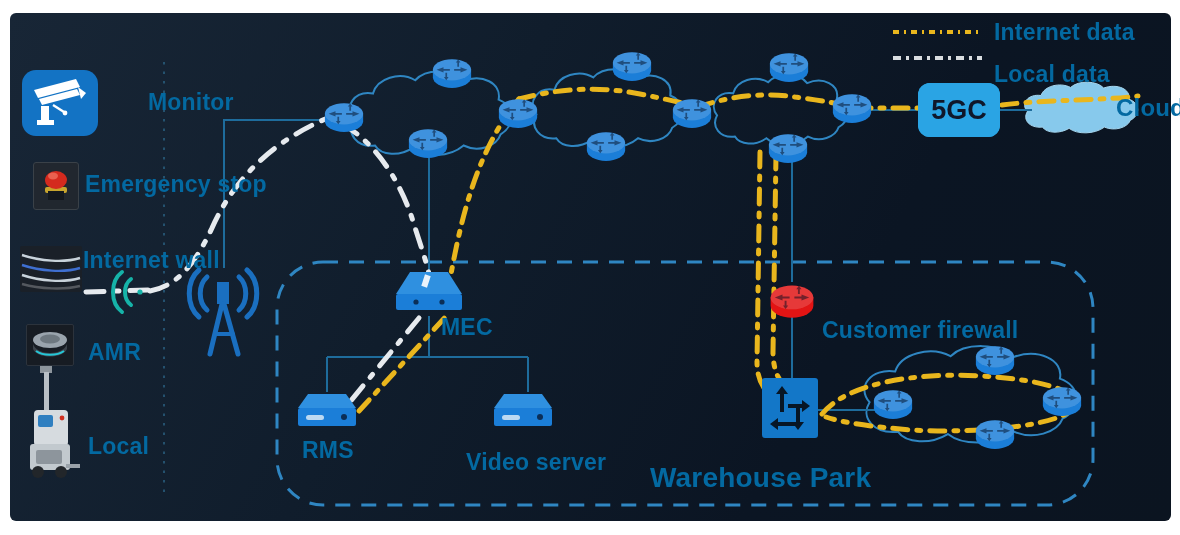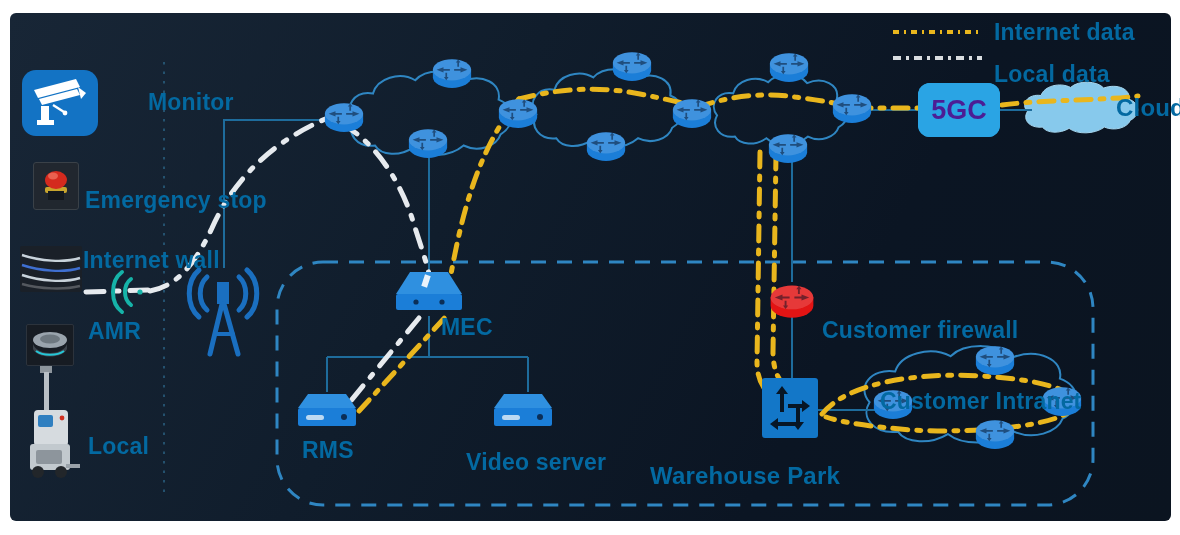--- a/index.html
+++ b/index.html
@@ -11,23 +11,23 @@
   .lbl{position:absolute;font-weight:bold;font-size:23px;color:#0369a1;white-space:nowrap;letter-spacing:.2px;}
   .icon-box{position:absolute;}
   .cloud-outline{fill:none;stroke:#2f86c2;stroke-width:2;vector-effect:non-scaling-stroke;}
   .cloud-filled{fill:#87c9ec;stroke:#a5d6ef;stroke-width:1;vector-effect:non-scaling-stroke;}
   .solid-line{stroke:#1e6c9c;stroke-width:2;fill:none;}
   .ylw{stroke:#e9b61d;stroke-width:5;fill:none;stroke-linecap:round;stroke-dasharray:15 9 4 9;}
   .wht{stroke:#e6eaee;stroke-width:5;fill:none;stroke-linecap:round;stroke-dasharray:18 11 4 11;}
   .boundary{fill:none;stroke:#2f86c2;stroke-width:3;stroke-dasharray:15 11;}
   .separator{stroke:#2a6284;stroke-width:2;stroke-dasharray:2.5 7;opacity:.75;}
   .fivegc{position:absolute;left:918px;top:83px;width:82px;height:54px;background:#2aa4e4;
-          border-radius:12px;color:#4c1d95;font-weight:bold;font-size:27px;line-height:54px;text-align:center;}
+          border-radius:12px;color:#0f172a;font-weight:bold;font-size:27px;line-height:54px;text-align:center;}
   .cloud-lbl{left:1116px;top:94px;font-size:24px;}
-  .warehouse-lbl{left:650px;top:462px;font-size:24px;}
+  .warehouse-lbl{left:650px;top:462px;font-size:28px;}
 </style>
 </head>
 <body>
 
 <div class="stage">
   <div class="canvas"></div>
 
   <svg class="net-svg" viewBox="0 0 1180 535">
     <defs>
       <path id="cloudPath" d="M34 76 C16 78 6 64 13 51 C3 38 14 22 32 25 C36 10 58 3 73 12 C84 0 110 1 119 13 C138 5 157 15 154 31 C170 37 170 57 156 65 C152 77 134 83 120 76 C106 88 82 88 71 78 C58 87 40 86 34 76 Z" vector-effect="non-scaling-stroke"></path>
@@ -213,30 +213,29 @@
       <circle cx="42" cy="54" r="2.4" fill="#d03020"></circle>
       <rect x="10" y="80" width="40" height="26" rx="3" fill="#c2c9ce"></rect>
       <rect x="16" y="86" width="26" height="14" rx="2" fill="#8d959c"></rect>
       <circle cx="18" cy="108" r="6" fill="#22262a"></circle>
       <circle cx="41" cy="108" r="6" fill="#22262a"></circle>
       <rect x="46" y="100" width="14" height="4" fill="#9aa2a9"></rect>
     </svg>
   </div>
 
   <div class="lbl" style="left:114px;top:89px;margin-left:34px;">Monitor</div>
-  <div class="lbl" style="left:85px;top:171px;margin-top:16px;">Emergency stop</div>
+  <div class="lbl" style="left:85px;top:171px;">Emergency stop</div>
   <div class="lbl" style="left:83px;top:247px;">Internet wall</div>
-  <div class="lbl" style="left:88px;top:318px;">AMR</div>
+  <div class="lbl" style="left:88px;top:339px;">AMR</div>
   <div class="lbl" style="left:88px;top:433px;">Local</div>
 
   <div class="lbl" style="left:994px;top:19px;">Internet data</div>
   <div class="lbl" style="left:994px;top:45px;margin-top:16px;">Local data</div>
 
   <div class="lbl" style="left:441px;top:314px;">MEC</div>
   <div class="lbl" style="left:302px;top:437px;">RMS</div>
   <div class="lbl" style="left:466px;top:437px;margin-top:12px;">Video server</div>
   <div class="lbl" style="left:822px;top:317px;">Customer firewall</div>
-  <div class="lbl" style="left:880px;top:388px;">Customer Intranet</div>
   <div class="lbl warehouse-lbl">Warehouse Park</div>
 
   <div class="fivegc">5GC</div>
   <div class="lbl cloud-lbl">Cloud</div>
 </div>
 
 </body></html>

